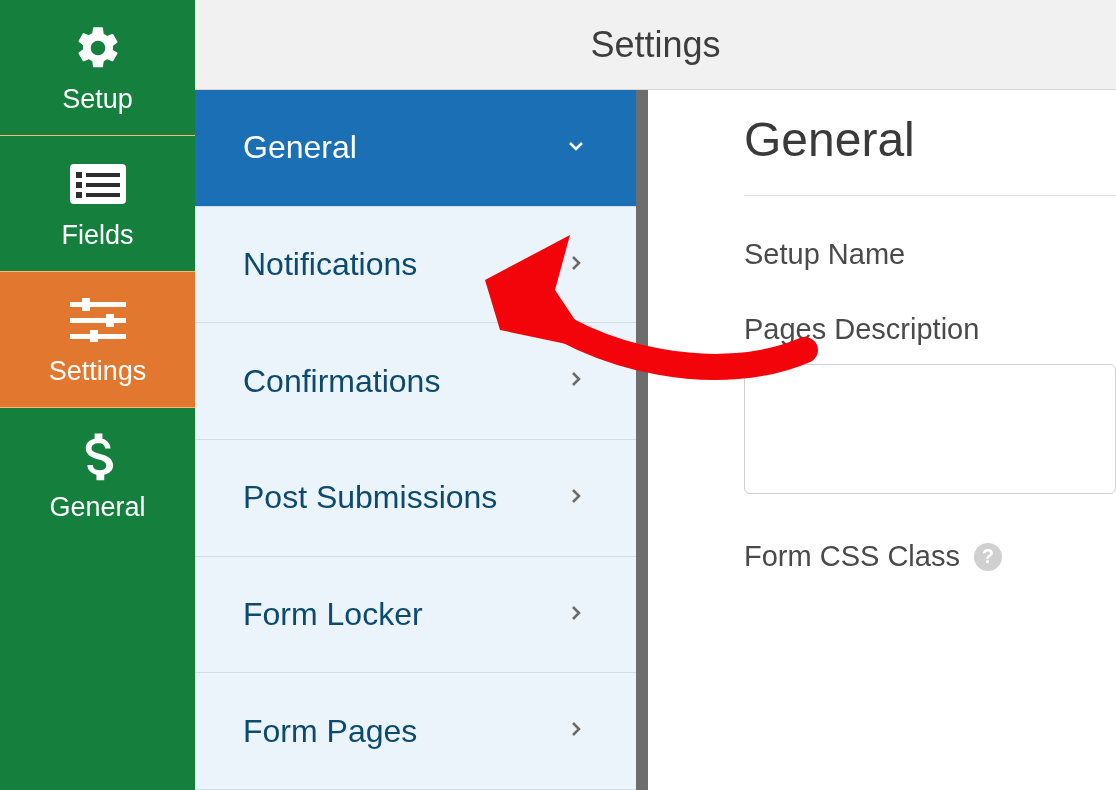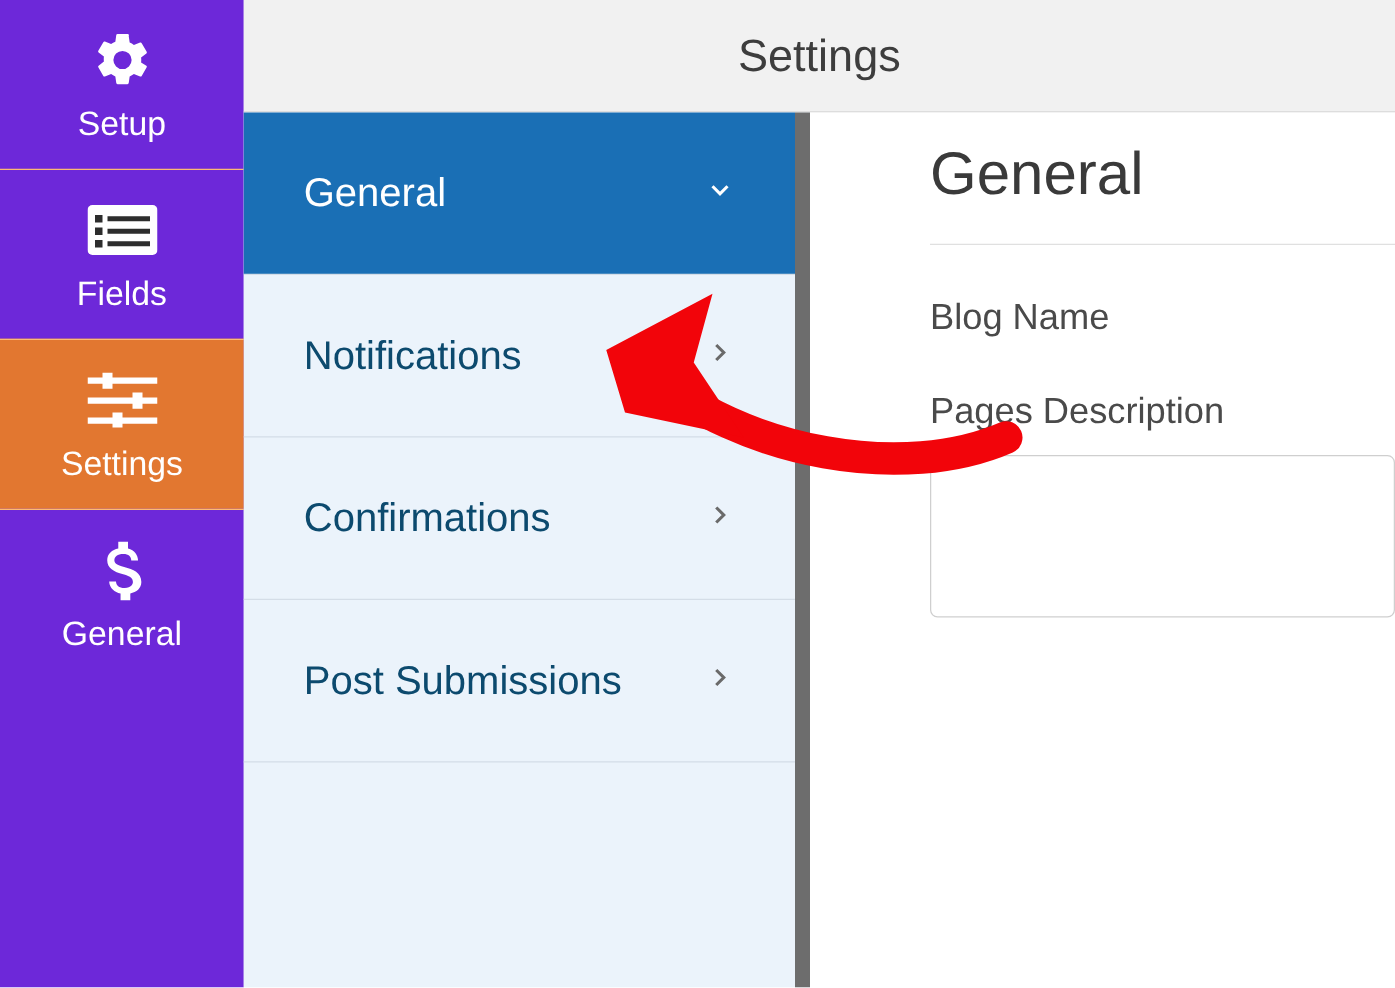--- a/index.html
+++ b/index.html
@@ -7,21 +7,21 @@
       font-family: -apple-system, BlinkMacSystemFont, "Segoe UI", Helvetica, Arial, sans-serif;
       width: 1116px;
       height: 790px;
       overflow: hidden;
       display: flex;
       position: relative;
     }
     
     .left-sidebar {
       width: 195px;
-      background: #6d28d9;
+      background: #15803d;
       display: flex;
       flex-direction: column;
       flex-shrink: 0;
     }
     .left-sidebar .nav-item {
       display: flex;
       flex-direction: column;
       align-items: center;
       justify-content: center;
       padding: 22px 0 20px 0;
@@ -261,34 +261,56 @@
         </span>
       </div>
       <div class="menu-item">
         <span class="item-label">Post Submissions</span>
         <span class="chevron">
           <svg width="24" height="24" viewBox="0 0 24 24" fill="none" stroke="currentColor" stroke-width="2.5">
             <polyline points="9 18 15 12 9 6"></polyline>
           </svg>
         </span>
       </div>
+      <div class="menu-item">
+        <span class="item-label">Form Locker</span>
+        <span class="chevron">
+          <svg width="24" height="24" viewBox="0 0 24 24" fill="none" stroke="currentColor" stroke-width="2.5">
+            <polyline points="9 18 15 12 9 6"></polyline>
+          </svg>
+        </span>
+      </div>
+      <div class="menu-item">
+        <span class="item-label">Form Pages</span>
+        <span class="chevron">
+          <svg width="24" height="24" viewBox="0 0 24 24" fill="none" stroke="currentColor" stroke-width="2.5">
+            <polyline points="9 18 15 12 9 6"></polyline>
+          </svg>
+        </span>
+      </div>
     </div>
 
     <div class="content-panel">
       <h1 class="panel-title">General</h1>
 
       <div class="field-group">
-        <label class="field-label">Blog Name</label>
+        <label class="field-label">Setup Name</label>
       </div>
 
       <div class="field-group">
         <label class="field-label">Pages Description</label>
         <textarea class="text-area" style=""></textarea>
       </div>
 
+      <div class="field-group">
+        <div class="label-row">
+          <label class="field-label">Form CSS Class</label>
+          <span class="help-icon">?</span>
+        </div>
+      </div>
     </div>
 
   </div>
 </div>
 
 <svg class="annotation-arrow" width="420" height="240" viewBox="0 0 420 240">
   <path d="M 360 175 C 280 210, 150 190, 70 120" stroke="#f2040a" stroke-width="26" fill="none" stroke-linecap="round"></path>
   <path d="M 40 105 L 125 60 L 110 115 L 150 175 L 55 155 Z" fill="#f2040a"></path>
 </svg>
 

